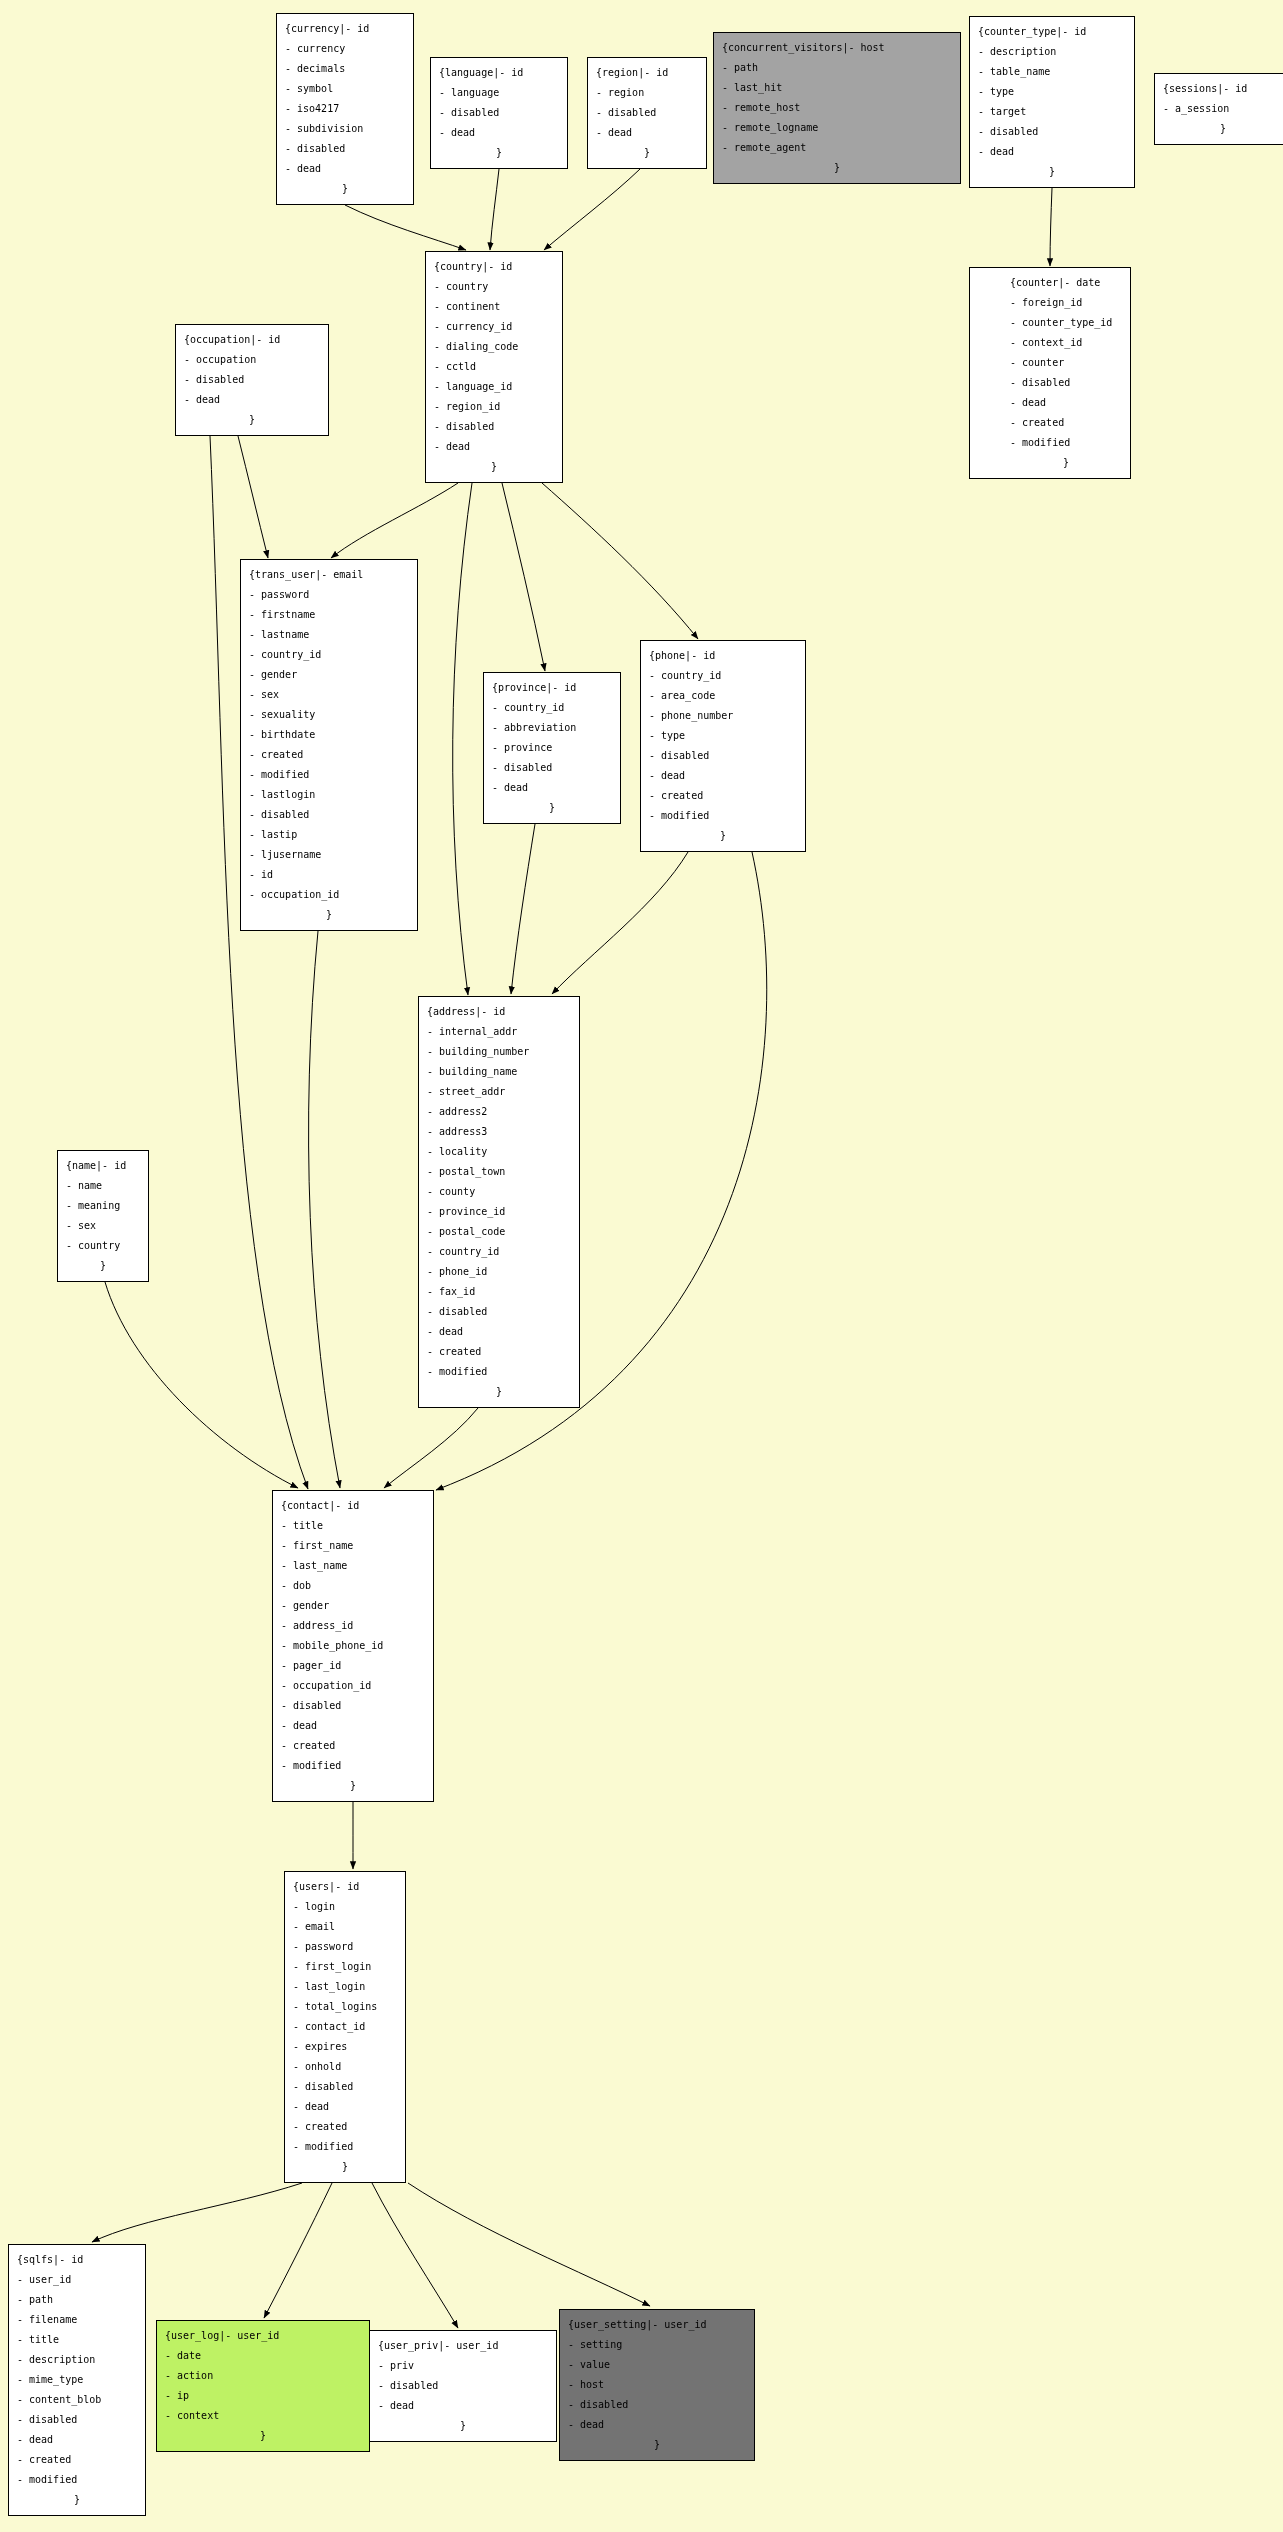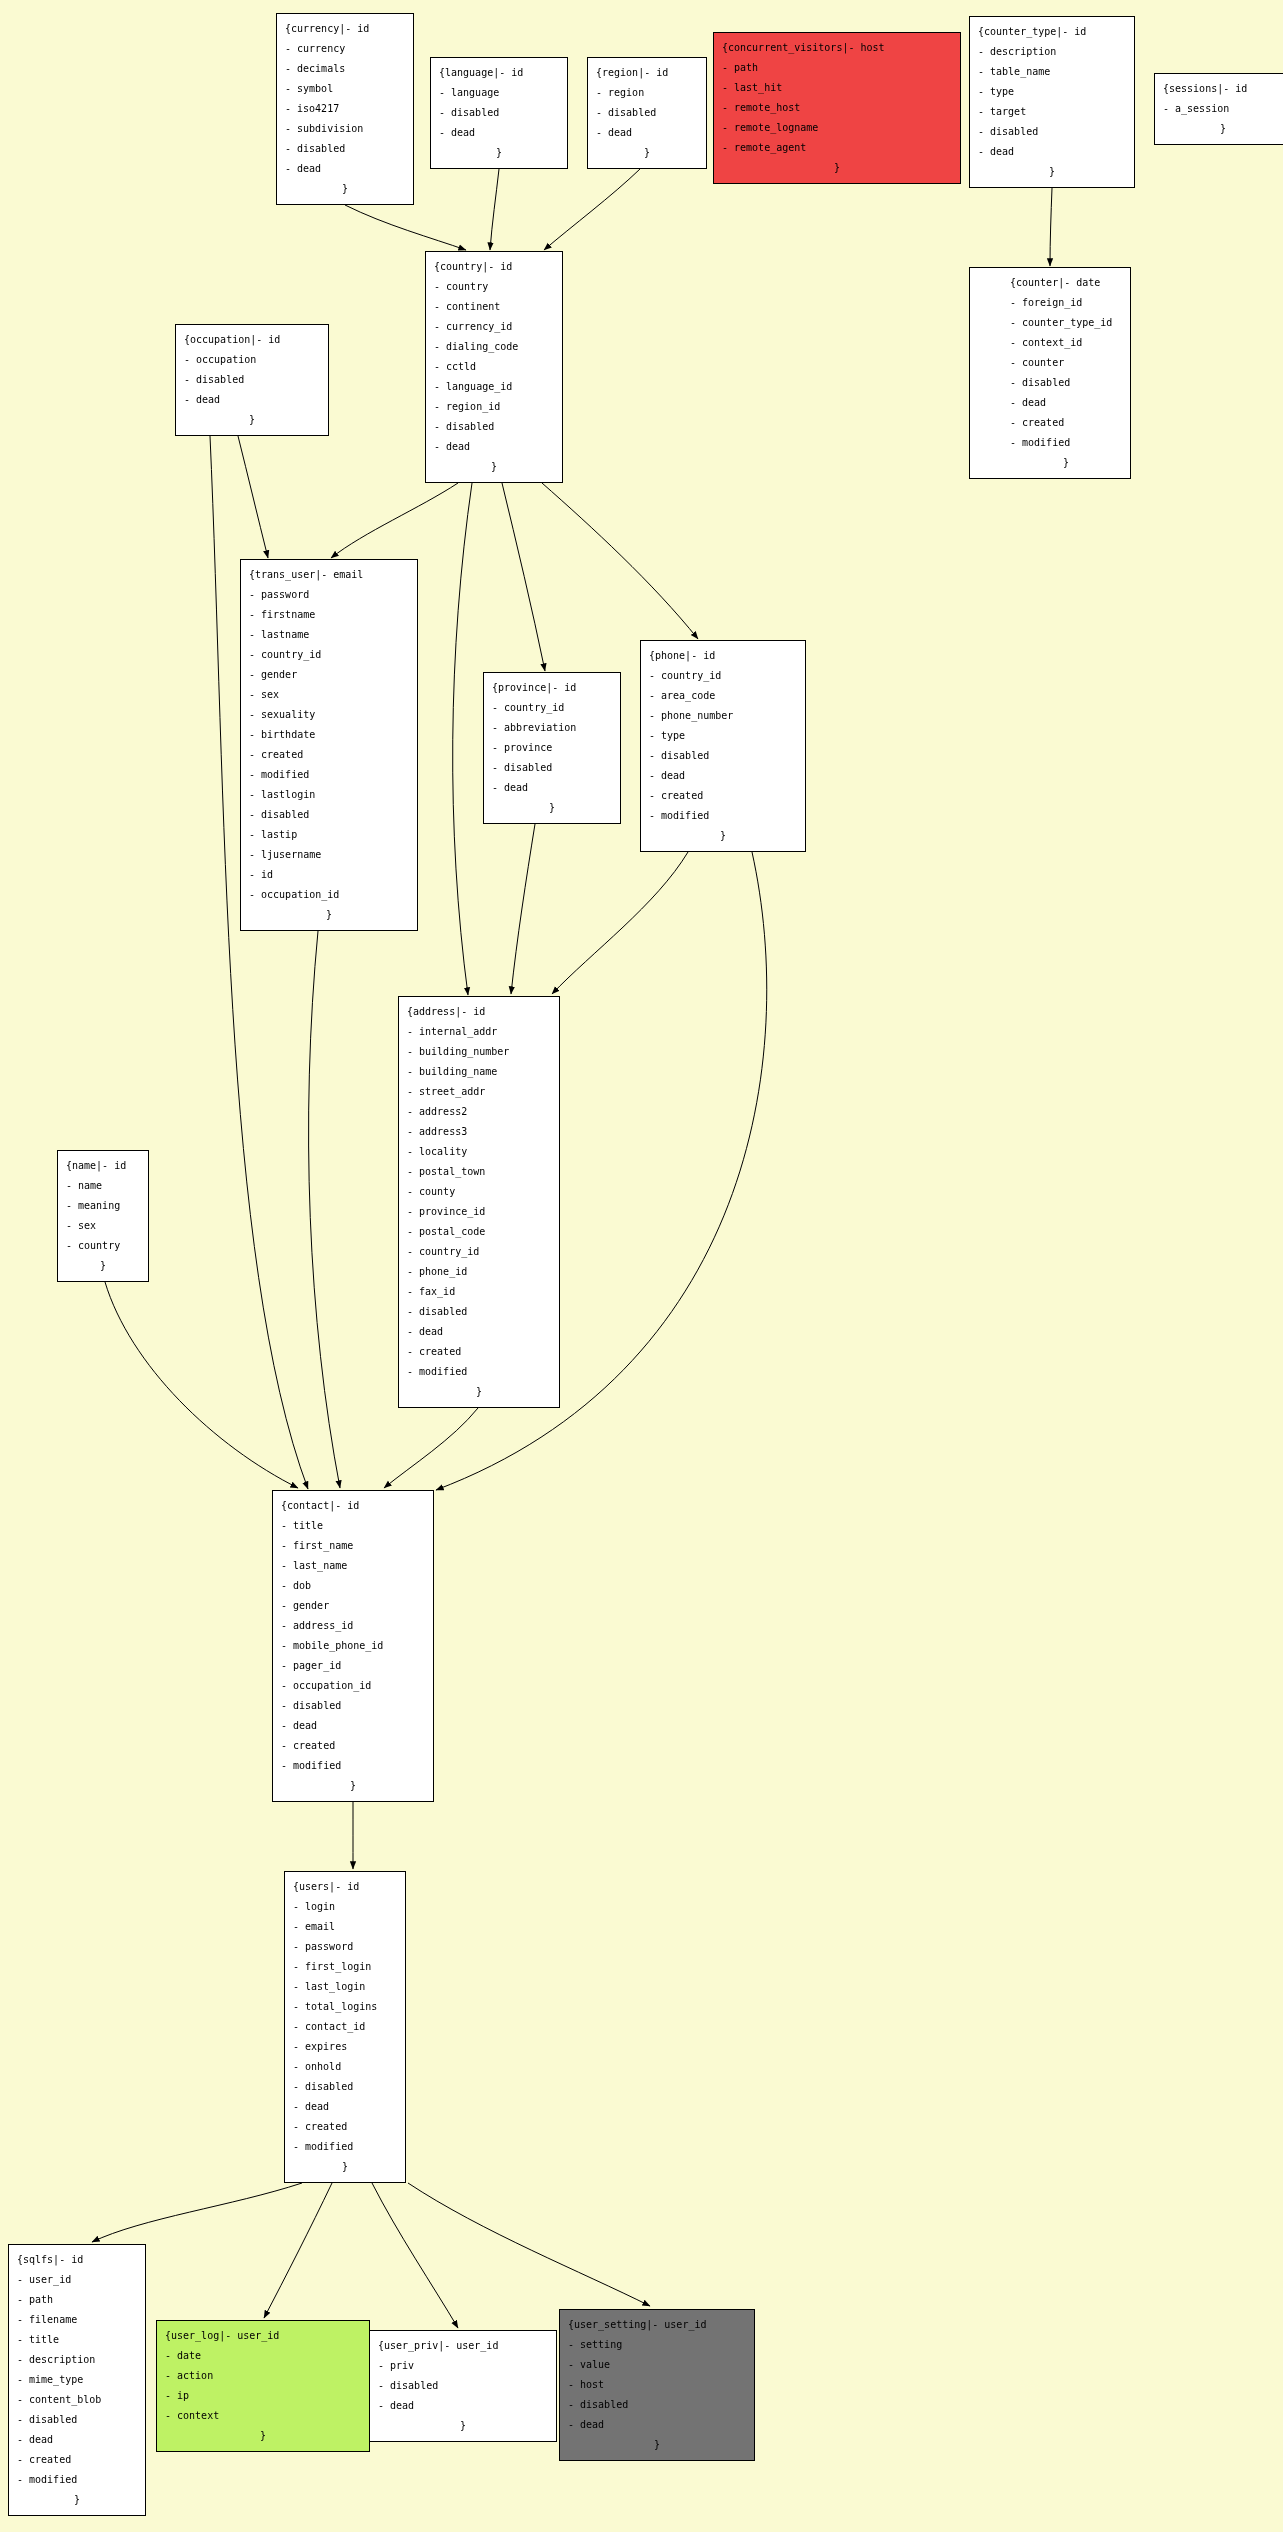--- a/index.html
+++ b/index.html
@@ -99,21 +99,21 @@
         <div class="fld">- dead</div>
         <div class="ftr">}</div>
       </div>
       <div class="node" style="left: 587px; top: 57px; width: 120px; background: rgb(255, 255, 255); border-color: rgb(0, 0, 0);">
         <div class="hdr">{region|- id</div>
         <div class="fld">- region</div>
         <div class="fld">- disabled</div>
         <div class="fld">- dead</div>
         <div class="ftr">}</div>
       </div>
-      <div class="node" style="left: 713px; top: 32px; width: 248px; background: #ef4444; border-color: rgb(0, 0, 0);">
+      <div class="node" style="left: 713px; top: 32px; width: 248px; background: #a3a3a3; border-color: rgb(0, 0, 0);">
         <div class="hdr">{concurrent_visitors|- host</div>
         <div class="fld">- path</div>
         <div class="fld">- last_hit</div>
         <div class="fld">- remote_host</div>
         <div class="fld">- remote_logname</div>
         <div class="fld">- remote_agent</div>
         <div class="ftr">}</div>
       </div>
       <div class="node" style="left: 969px; top: 16px; width: 166px; background: rgb(255, 255, 255); border-color: rgb(0, 0, 0);">
         <div class="hdr">{counter_type|- id</div>
@@ -196,21 +196,21 @@
         <div class="fld">- country_id</div>
         <div class="fld">- area_code</div>
         <div class="fld">- phone_number</div>
         <div class="fld">- type</div>
         <div class="fld">- disabled</div>
         <div class="fld">- dead</div>
         <div class="fld">- created</div>
         <div class="fld">- modified</div>
         <div class="ftr">}</div>
       </div>
-      <div class="node" style="left: 398px; top: 996px; width: 162px; background: rgb(255, 255, 255); border-color: rgb(0, 0, 0);">
+      <div class="node" style="left: 418px; top: 996px; width: 162px; background: rgb(255, 255, 255); border-color: rgb(0, 0, 0);">
         <div class="hdr">{address|- id</div>
         <div class="fld">- internal_addr</div>
         <div class="fld">- building_number</div>
         <div class="fld">- building_name</div>
         <div class="fld">- street_addr</div>
         <div class="fld">- address2</div>
         <div class="fld">- address3</div>
         <div class="fld">- locality</div>
         <div class="fld">- postal_town</div>
         <div class="fld">- county</div>

